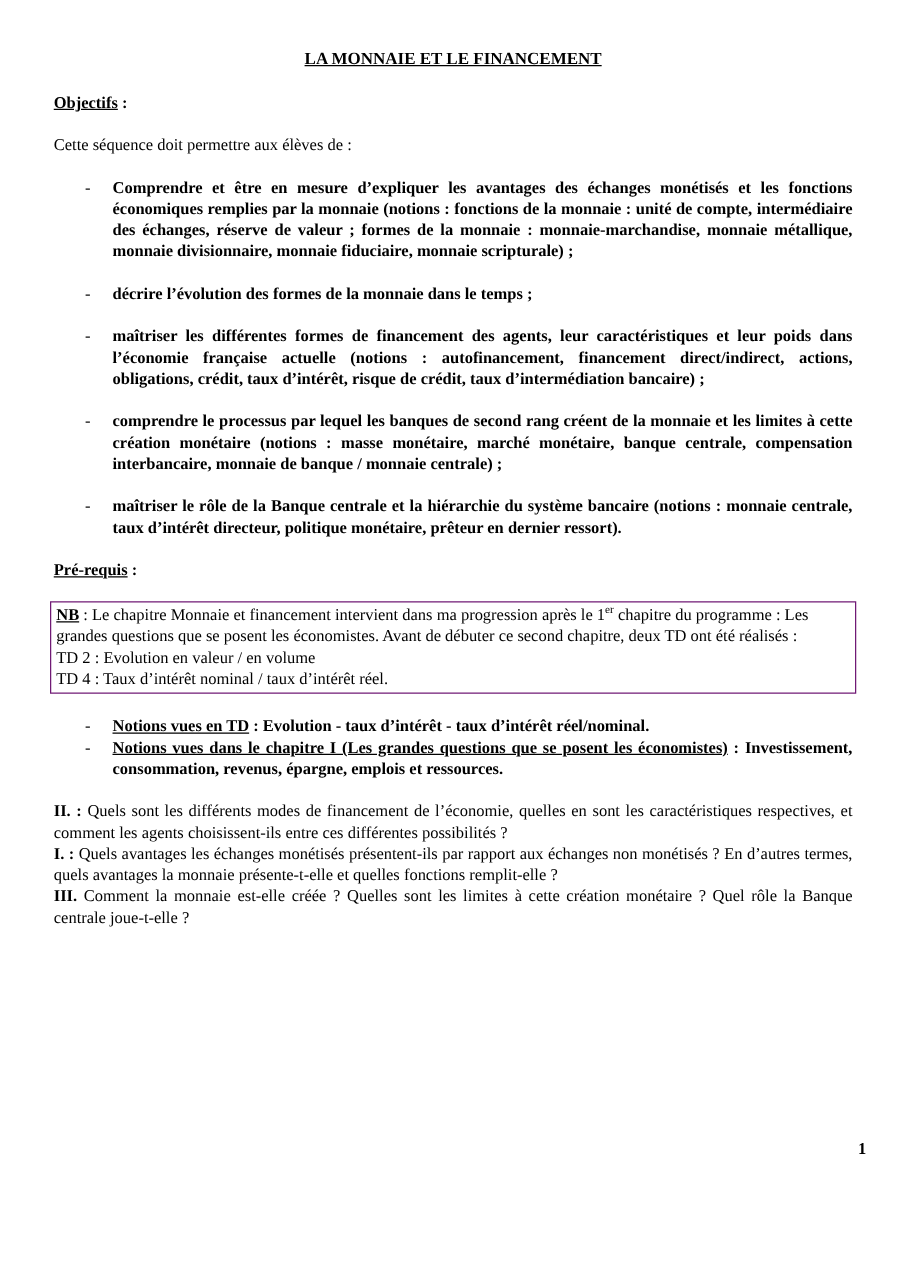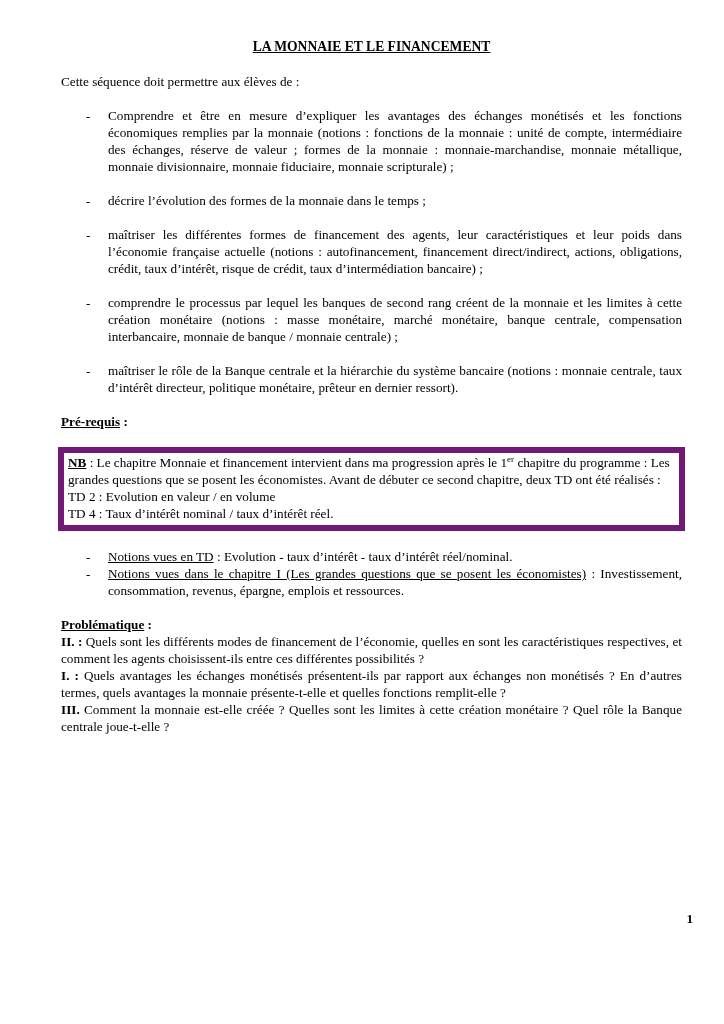--- a/index.html
+++ b/index.html
@@ -7,43 +7,43 @@
   .page {
     position: relative;
     width: 724px;
     height: 1024px;
     margin: 0 auto;
     background: #ffffff;
     color: #000000;
     font-family: "Liberation Serif", "DejaVu Serif", serif;
     font-size: 13.2px;
     line-height: 17px;
-    padding: 38px 42px 0 61px;
+    padding: 38px 42px 0 43px;
     overflow: hidden;
   }
   .title {
     text-align: center;
     font-weight: bold;
     text-decoration: underline;
     font-size: 13.6px;
     margin: 0 0 18px 0;
   }
   .heading { margin: 0 0 17px 0; }
   .heading .hlabel { font-weight: bold; text-decoration: underline; }
   .heading .hcolon { font-weight: bold; }
   .intro { margin: 0 0 7px 0; }
   ul.dash { list-style: none; margin: 17px 0 17px 0; padding: 0; }
   ul.dash li { display: flex; margin: 0 0 17px 0; padding-left: 25px; }
   ul.dash li .dash { flex: 0 0 22px; width: 22px; }
-  ul.dash li .btext { flex: 1; text-align: justify; }
+  ul.dash li .btext { flex: 1; text-align: justify; font-weight: bold; }
   ul.dash.tight { margin: 17px 0 0 0; }
   ul.dash.tight li { margin: 0; }
   .u { text-decoration: underline; }
   .nb-box {
-    border: 6px solid #701a75;
+    border: 1px solid #701a75;
     padding: 1px 5px 3px 4px;
     margin: 0 -3px 0 -3px;
   }
   .nb-box .nblabel { font-weight: bold; text-decoration: underline; }
   .nb-box p { margin: 0; }
   sup { font-size: 9px; line-height: 0; vertical-align: super; }
   .prob-block { margin-top: 17px; }
   .prob-heading .hlabel { font-weight: bold; text-decoration: underline; }
   .prob-heading .hcolon { font-weight: bold; }
   .prob-item { text-align: justify; margin: 0; }
@@ -56,20 +56,23 @@
     font-size: 13.2px;
   }
 </style>
 </head>
 <body>
 
 <div class="page">
 
   <div class="title">LA MONNAIE ET LE FINANCEMENT</div>
 
+  <div class="heading">
+    <span class="hlabel">Objectifs</span><span class="hcolon"> :</span>
+  </div>
 
   <p class="intro">Cette séquence doit permettre aux élèves de :</p>
 
   <ul class="dash">
     <li>
       <span class="dash">-</span>
       <span class="btext">Comprendre et être en mesure d’expliquer les avantages des échanges monétisés et les fonctions économiques remplies par la monnaie (notions : fonctions de la monnaie : unité de compte, intermédiaire des échanges, réserve de valeur ; formes de la monnaie : monnaie-marchandise, monnaie métallique, monnaie divisionnaire, monnaie fiduciaire, monnaie scripturale) ;</span>
     </li>
     <li>
       <span class="dash">-</span>
@@ -104,23 +107,20 @@
       <span class="dash">-</span>
       <span class="btext"><span class="u">Notions vues en TD</span><span> : Evolution - taux d’intérêt - taux d’intérêt réel/nominal.</span></span>
     </li>
     <li>
       <span class="dash">-</span>
       <span class="btext"><span class="u">Notions vues dans le chapitre I (Les grandes questions que se posent les économistes)</span><span> : Investissement, consommation, revenus, épargne, emplois et ressources.</span></span>
     </li>
   </ul>
 
   <div class="prob-block">
-    <div class="prob-heading">
-      <span class="hlabel">Problématique</span><span class="hcolon"> :</span>
-    </div>
     <p class="prob-item"><span class="plabel">II. :</span><span> Quels sont les différents modes de financement de l’économie, quelles en sont les caractéristiques respectives, et comment les agents choisissent-ils entre ces différentes possibilités ?</span></p>
     <p class="prob-item"><span class="plabel">I. :</span><span> Quels avantages les échanges monétisés présentent-ils par rapport aux échanges non monétisés ? En d’autres termes, quels avantages la monnaie présente-t-elle et quelles fonctions remplit-elle ?</span></p>
     <p class="prob-item"><span class="plabel">III.</span><span> Comment la monnaie est-elle créée ? Quelles sont les limites à cette création monétaire ? Quel rôle la Banque centrale joue-t-elle ?</span></p>
   </div>
 
   <div class="pagenum">1</div>
 
 </div>
 
 </body></html>

